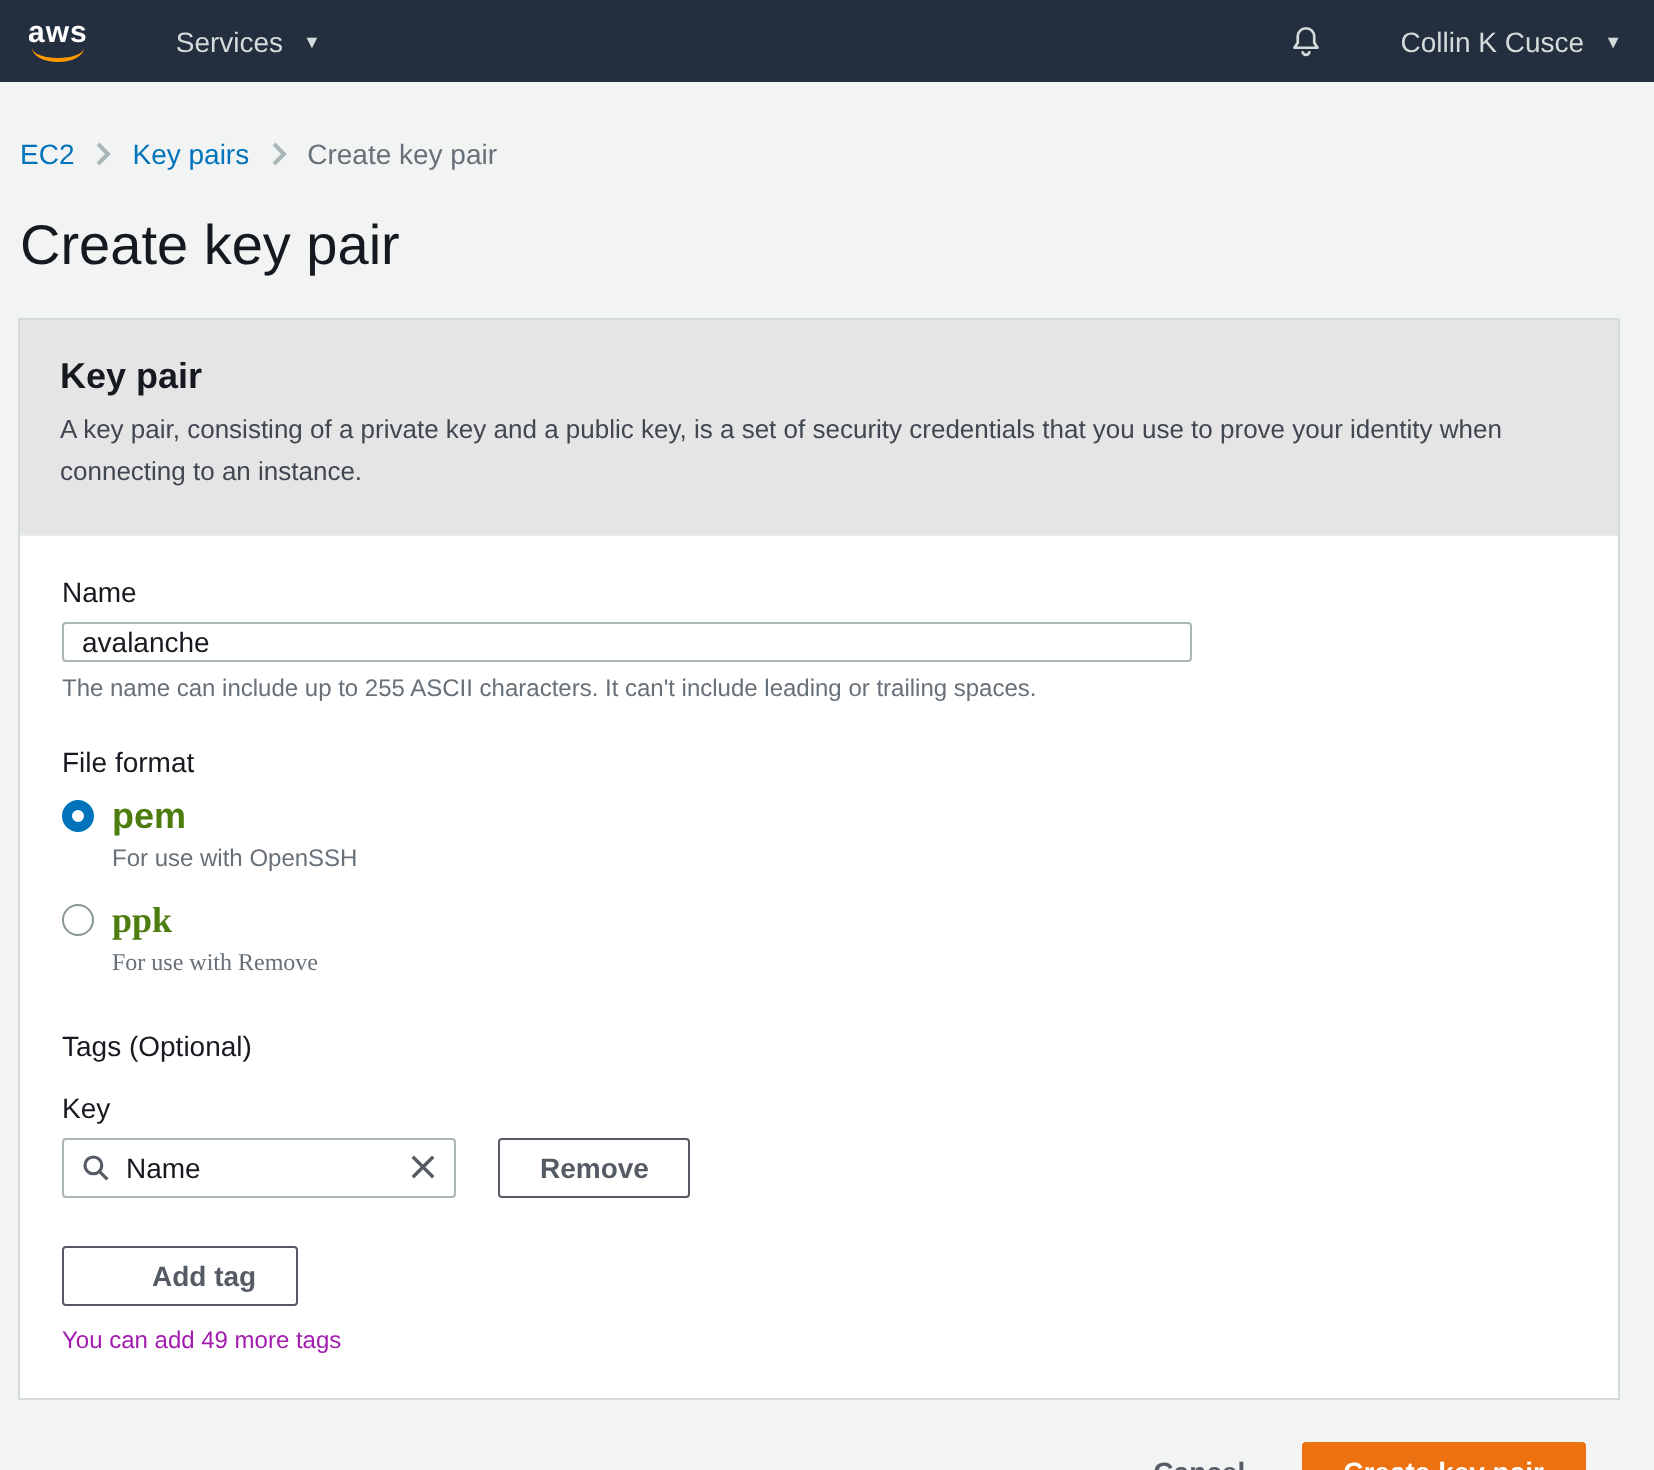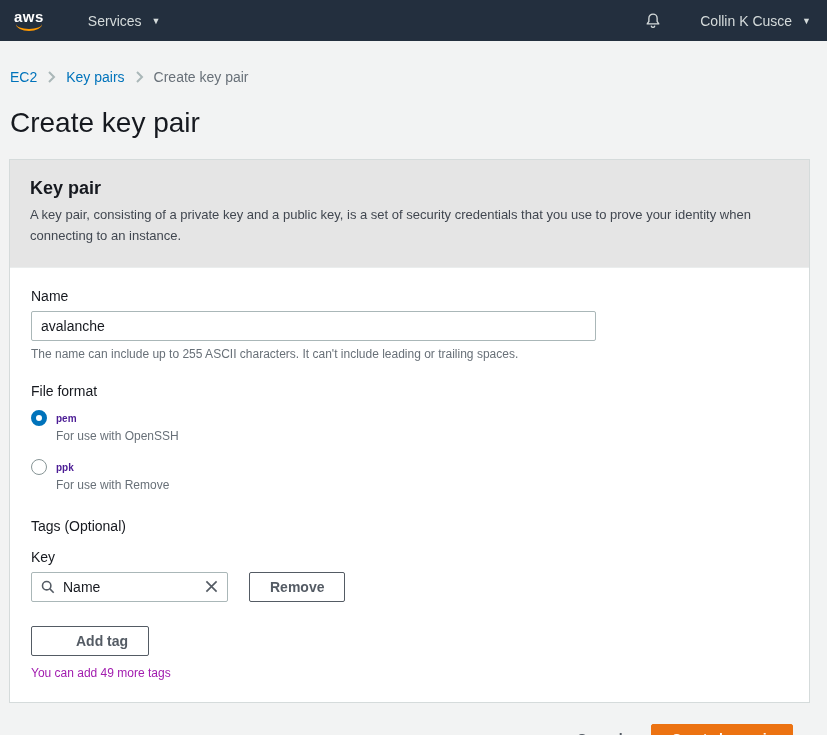--- a/index.html
+++ b/index.html
@@ -101,50 +101,50 @@
   }
   .card-body { padding: 20px 20px 22px 21px; }
 
   .field-label {
     font-size: 14px;
     color: #16191f;
     margin-bottom: 7px;
   }
   .text-input {
     width: 565px;
-    height: 30px;
+    height: 20px;
     border: 1px solid #aab7b8;
     border-radius: 2px;
     font-family: "Liberation Sans", sans-serif;
     font-size: 14px;
     color: #16191f;
     padding: 0 9px;
     background: #ffffff;
     outline: none;
   }
   .hint {
     font-size: 12px;
     color: #687078;
     margin-top: 6px;
   }
 
   
   .fieldset { margin-top: 22px; }
   .radio-row { display: flex; align-items: flex-start; gap: 9px; margin-top: 9px; cursor: pointer; }
-  .radio-row + .radio-row { margin-top: 14px; }
+  .radio-row + .radio-row { margin-top: 14px; font-family: Liberation Serif, serif; }
   .radio {
     width: 16px; height: 16px;
     border-radius: 50%;
     background: #ffffff;
     flex: none;
     margin-top: 2px;
   }
   .radio.checked { border: 5px solid #0073bb; }
   .radio.unchecked { border: 1px solid #879596; }
-  .radio-label { font-size: 10px; font-weight: 700; color: #4c1d95; }
+  .radio-label { font-size: 18px; font-weight: 700; color: #4d7c0f; }
   .radio-desc { font-size: 12px; color: #687078; margin-top: 3px; }
 
   
   .tags-section { margin-top: 26px; }
   .tags-title { font-size: 14px; color: #16191f; }
   .tag-grid { display: flex; gap: 21px; margin-top: 15px; align-items: flex-end; }
   .tag-col .field-label { margin-bottom: 7px; }
   .optional-em { font-style: italic; }
   .search-box {
     height: 30px;

